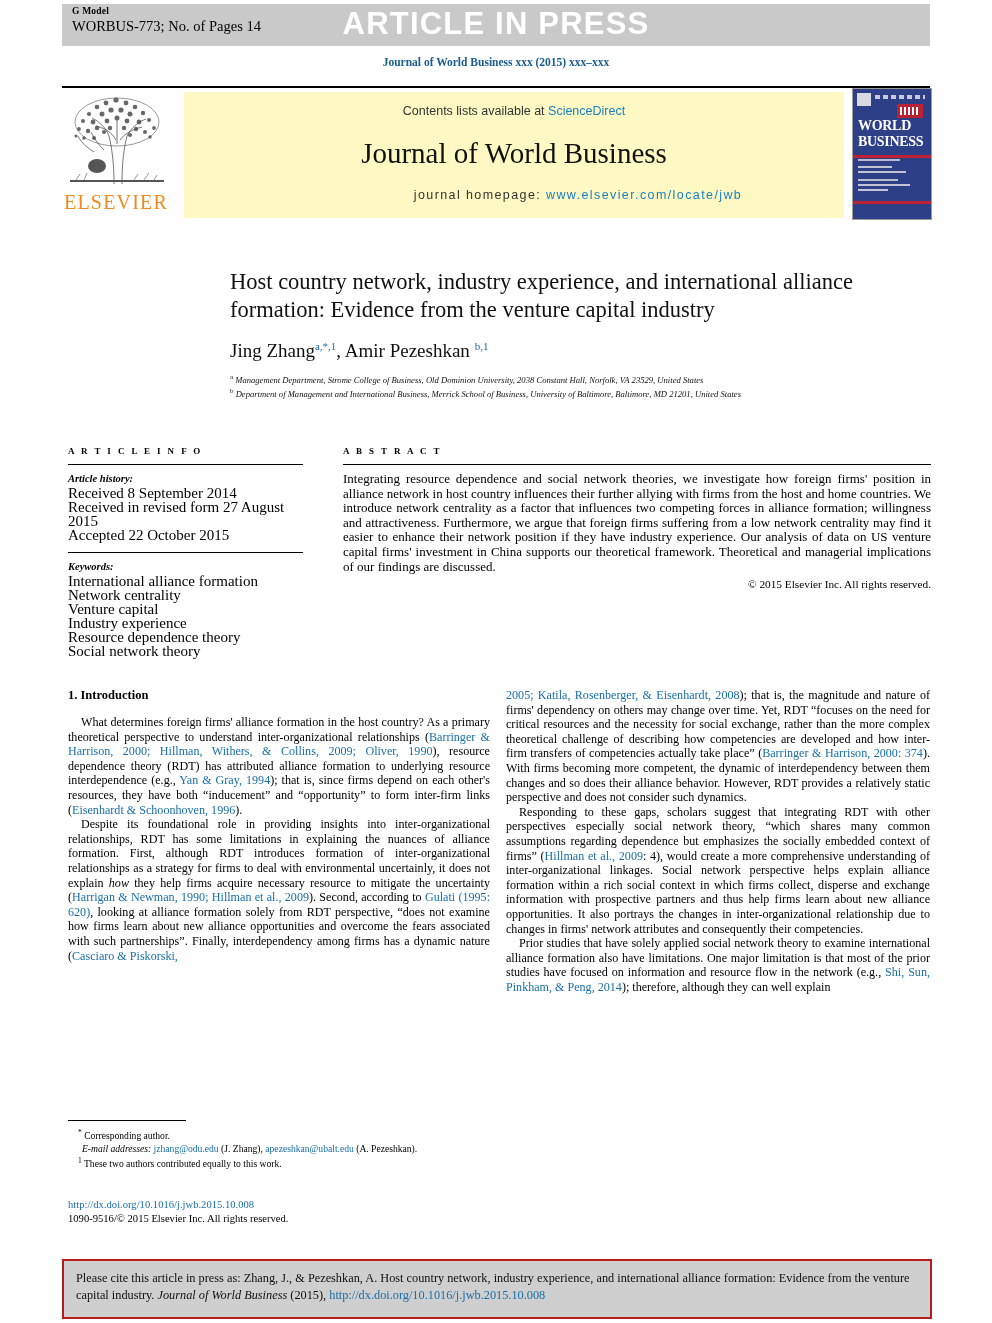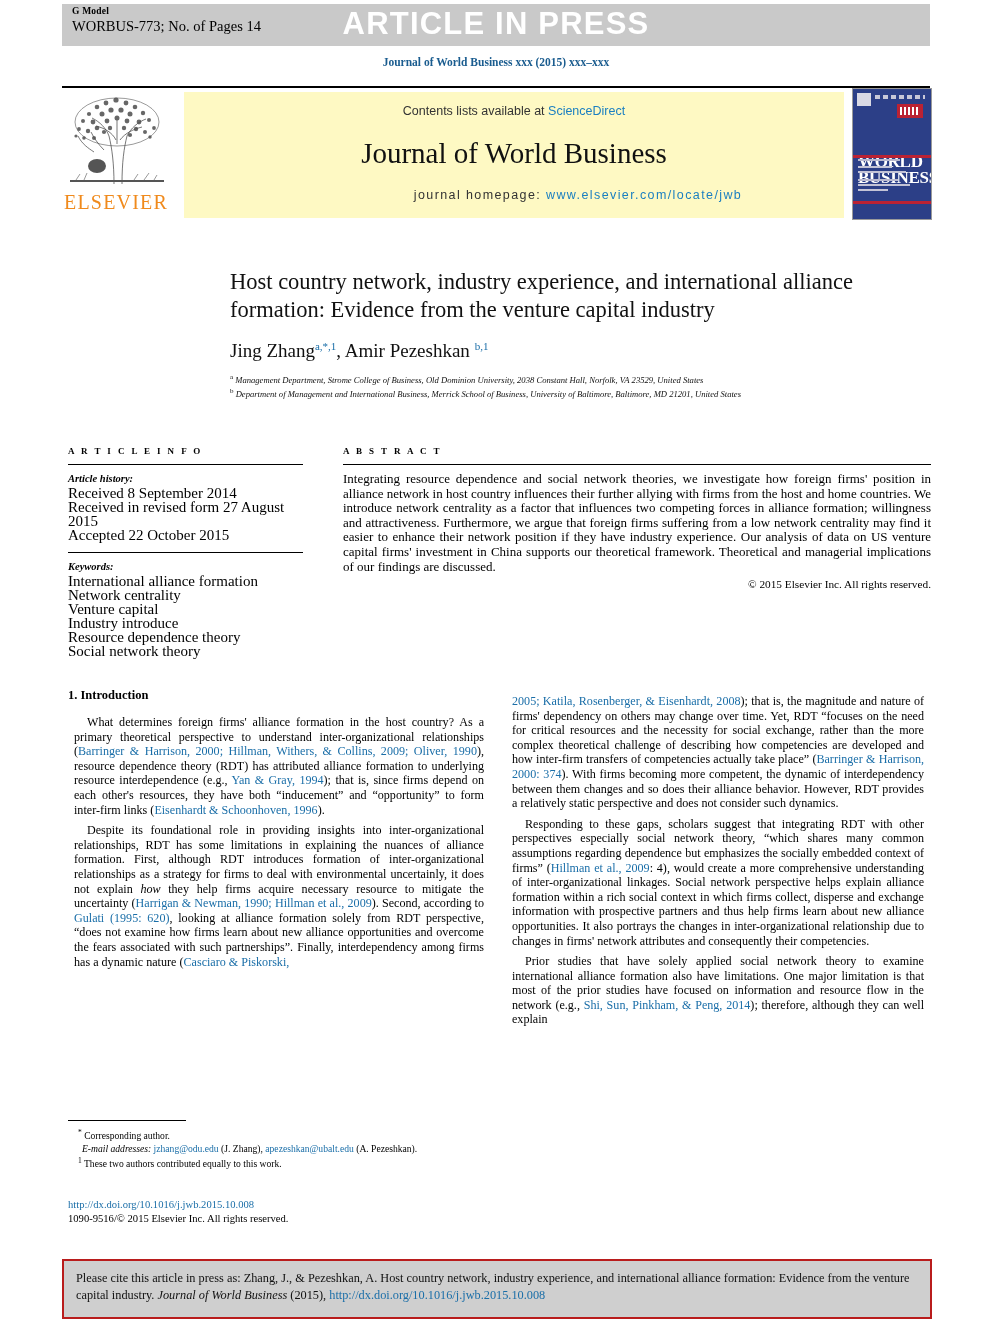--- a/index.html
+++ b/index.html
@@ -170,22 +170,22 @@
     position: absolute; left: 44px; top: 15px; width: 26px; height: 14px;
     background: #bb2233;
   }
   .cover-jwb:after{
     content:""; position:absolute; left:3px; top:3px; width:20px; height:8px;
     background: repeating-linear-gradient(90deg,#ffffff 0 2px,transparent 2px 4px);
   }
   .cover-world {
     position: absolute; left: 5px; top: 29px;
     font-family: "Liberation Serif", serif;
-    font-weight: bold; font-size: 17px; line-height: 16px;
-    color: #ffffff; letter-spacing: -0.3px; margin-top: 36px;
+    font-weight: bold; font-size: 14px; line-height: 16px;
+    color: #ffffff; letter-spacing: -0.3px;
   }
   .cover-rule {
     position: absolute; left: 0; width: 100%; height: 3px; background: #bb2233;
   }
   .cover-small {
     position: absolute; left: 5px; top: 70px; width: 62px;
   }
   .cs-line { height: 2px; background: #c3c3d6; margin-bottom: 3px; }
 
   
@@ -286,21 +286,21 @@
     font-family: "Liberation Serif", serif;
     font-weight: bold;
     font-size: 12.5px;
     margin: 0 0 12px 0;
   }
   p.para {
     font-family: "Liberation Serif", serif;
     font-size: 12.1px;
     line-height: 14.6px;
     text-align: justify;
-    margin: 6px;
+    margin: 0;
     text-indent: 13px;
     hyphens: auto;
   }
   p.para.first { text-indent: 13px; }
   p.para.cont { text-indent: 0; }
   .ref { color: #1a6ea8; }
   .ital { font-style: italic; }
 
   
   .footnote {
@@ -473,21 +473,21 @@
   <hr class="hr-thin">
   <div class="info-head">Article history:</div>
   <div class="info-line">Received 8 September 2014</div>
   <div class="info-line">Received in revised form 27 August 2015</div>
   <div class="info-line">Accepted 22 October 2015</div>
   <hr class="hr-thin2">
   <div class="info-head">Keywords:</div>
   <div class="info-line">International alliance formation</div>
   <div class="info-line">Network centrality</div>
   <div class="info-line">Venture capital</div>
-  <div class="info-line">Industry introduce</div>
+  <div class="info-line">Industry experience</div>
   <div class="info-line">Resource dependence theory</div>
   <div class="info-line">Social network theory</div>
 </div>
 
 <div class="abs-col">
   <div class="sec-label">A B S T R A C T</div>
   <hr class="hr-thin">
   <div class="abs-text">Integrating resource dependence and social network theories, we investigate how foreign firms' position in alliance network in host country influences their further allying with firms from the host and home countries. We introduce network centrality as a factor that influences two competing forces in alliance formation; willingness and attractiveness. Furthermore, we argue that foreign firms suffering from a low network centrality may find it easier to enhance their network position if they have industry experience. Our analysis of data on US venture capital firms' investment in China supports our theoretical framework. Theoretical and managerial implications of our findings are discussed.</div>
   <div class="abs-copy">© 2015 Elsevier Inc. All rights reserved.</div>
 </div>

